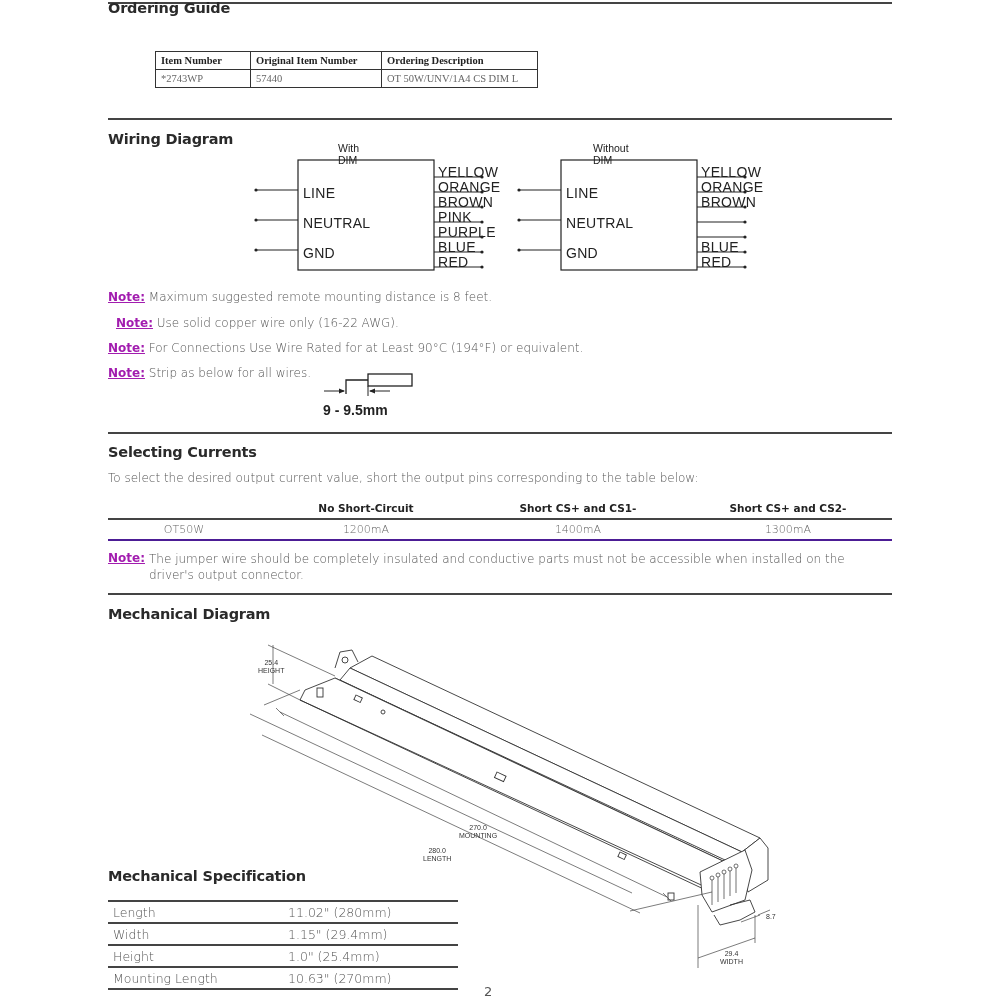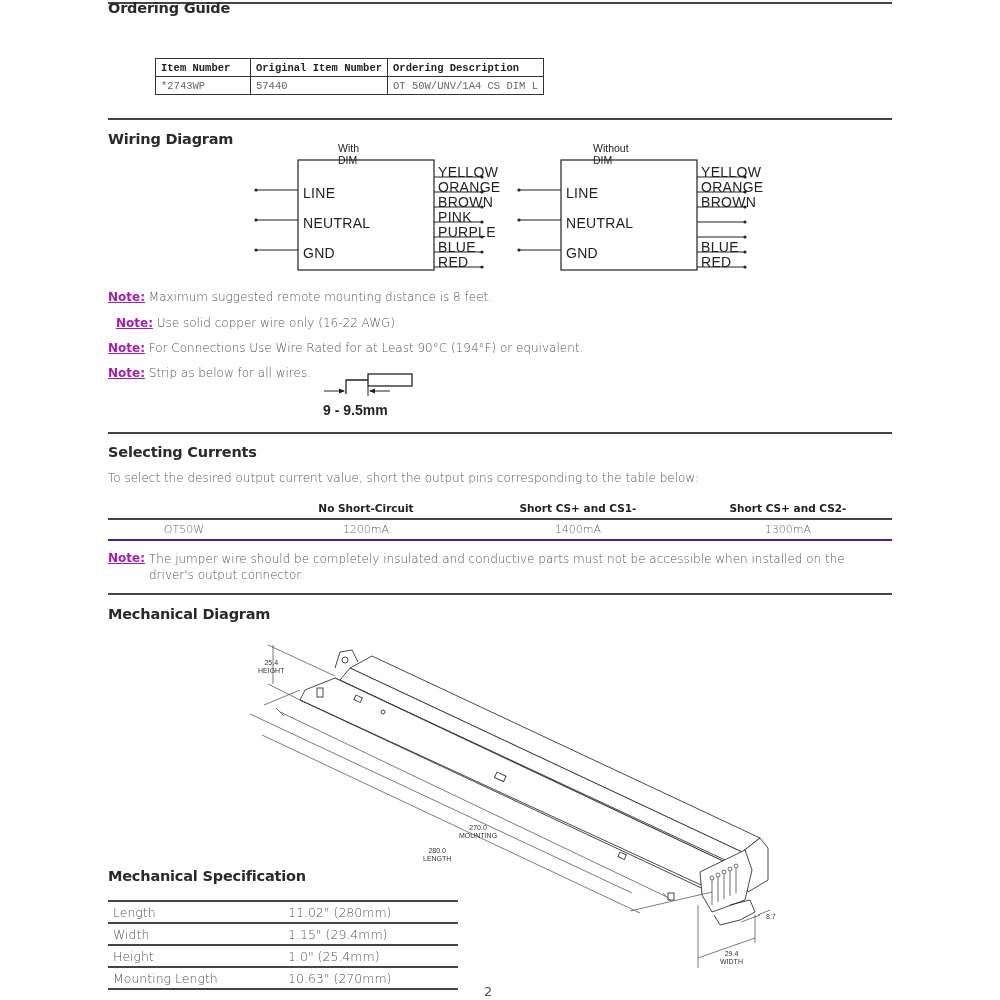--- a/index.html
+++ b/index.html
@@ -7,22 +7,22 @@
          font-family: "Liberation Sans", sans-serif; color: #333; }
   .abs { position: absolute; }
   .rule { position: absolute; left: 108px; width: 784px; height: 0; border-top: 2px solid #444; }
   .h2 { position: absolute; left: 108px; font-family: "DejaVu Sans", sans-serif; font-weight: bold;
         font-size: 14.5px; color: #2a2a2a; letter-spacing: -0.2px; }
   .txt { font-family: "DejaVu Sans", sans-serif; font-size: 12px; color: #555; font-weight: 300; }
   .note-label { font-family: "DejaVu Sans", sans-serif; font-weight: bold; font-size: 12px;
                 color: #a21caf; text-decoration: underline; }
 
   
-  table.order { position: absolute; left: 155px; top: 58px; border-collapse: collapse;
-                font-family: Liberation Mono, monospace; font-size: 10.5px; }
+  table.order { position: absolute; left: 155px; top: 51px; border-collapse: collapse;
+                font-family: Liberation Serif, serif; font-size: 10.5px; }
   table.order td, table.order th { border: 1px solid #333; padding: 1px 5px; height: 15px; text-align: left; white-space: nowrap; }
   table.order th { font-weight: bold; color: #222; font-size: 10.5px; }
   table.order td { color: #666; font-weight: 300; }
 
   
   .wd-title { position: absolute; font-family: "Liberation Sans", sans-serif; font-weight: normal; font-size: 10.5px; color: #222; }
   .wlabel { position: absolute; font-family: "Liberation Sans", sans-serif; font-size: 14px; color: #222; letter-spacing: 0.3px; white-space: nowrap; }
 
   
   table.cur { position: absolute; left: 108px; top: 497px; width: 784px; border-collapse: collapse;

